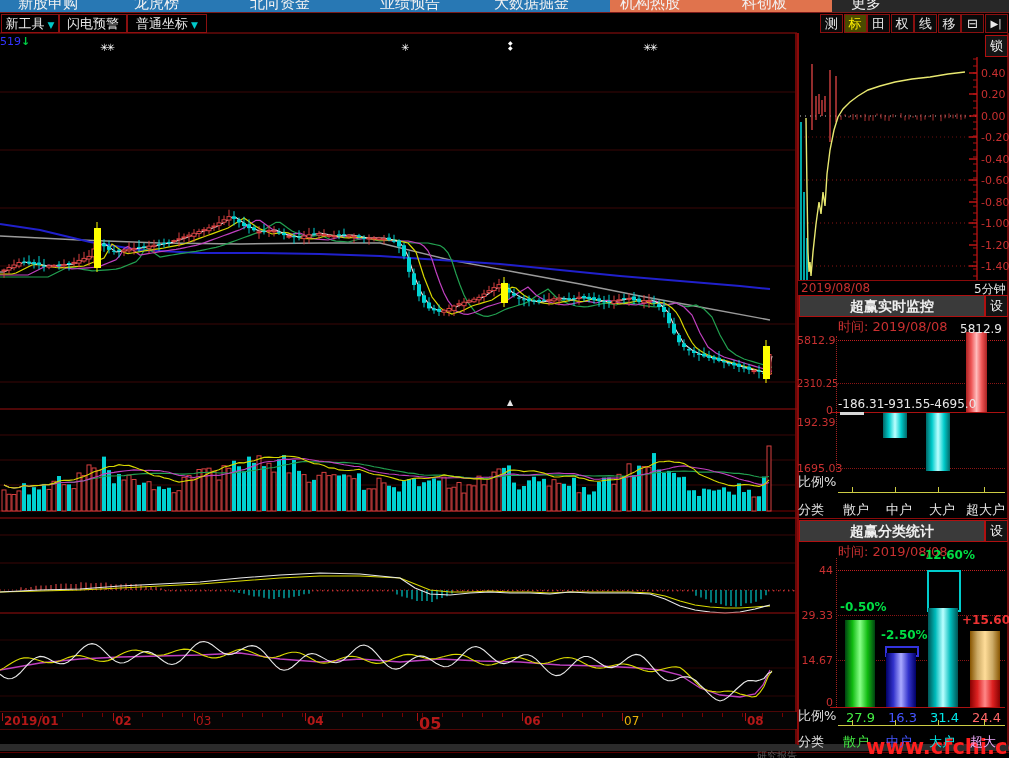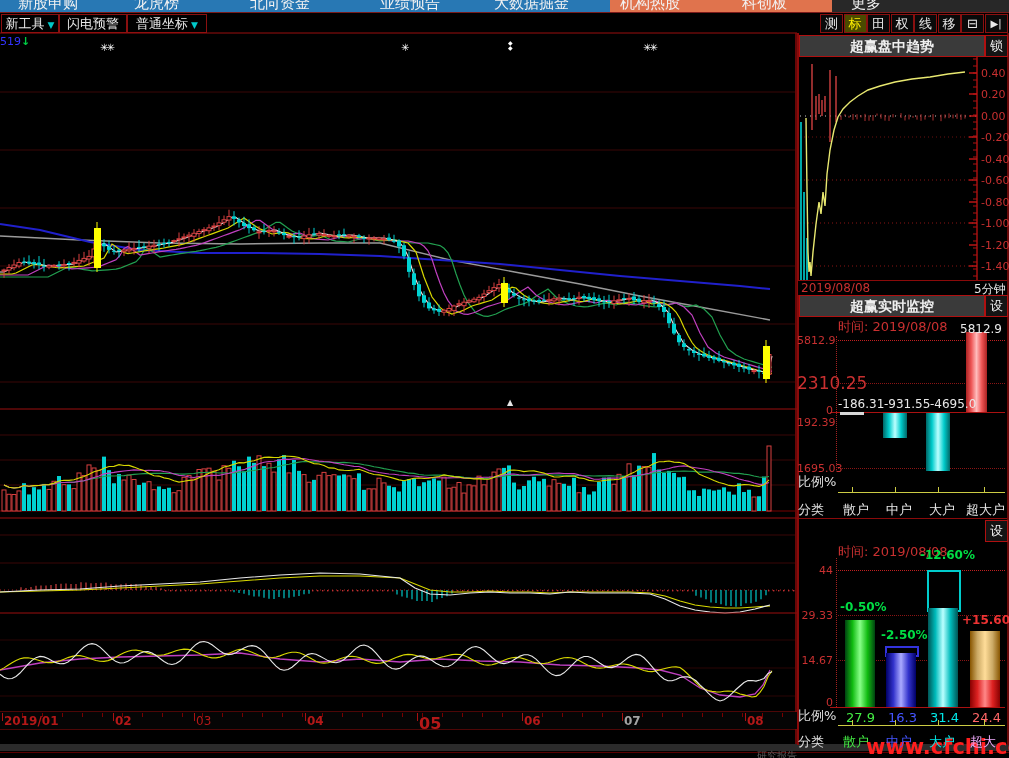--- a/index.html
+++ b/index.html
@@ -736,21 +736,20 @@
 
   <div class="abs" style="left:0;top:744px;width:1009px;height:7px;background:#2b2b2b;"></div>
   <div class="abs" style="left:0;top:752px;width:1009px;height:1px;background:#5a0000;"></div>
   <div class="abs nowrap" style="left:757px;top:749px;color:#5a5a5a;font-size:10px;">研究报告</div>
 
   <div class="abs" style="left:797px;top:33px;width:2px;height:712px;background:#8a0a0a;"></div>
   <div class="abs" style="left:1007px;top:33px;width:2px;height:712px;background:#6a0808;"></div>
   <div class="abs" style="left:799px;top:293px;width:208px;height:1px;background:#8a0a0a;"></div>
   <div class="abs" style="left:799px;top:518px;width:208px;height:1px;background:#8a0a0a;"></div>
 
-  <div class="hdr" style="left:799px;top:35px;width:184px;height:20px;">超赢盘中趋势</div>
   <div class="hdr-btn" style="left:985px;top:35px;">锁</div>
   <svg id="trend-svg" class="abs" style="left:798px;top:56px;" width="210" height="225" viewBox="798 56 210 225">
       <line x1="800" y1="137" x2="977" y2="137" stroke="#6a1010" stroke-width="1" stroke-dasharray="1,3"></line>
       <line x1="800" y1="180" x2="977" y2="180" stroke="#8a1515" stroke-width="1" stroke-dasharray="1,3"></line>
       <line x1="800" y1="223" x2="977" y2="223" stroke="#8a1515" stroke-width="1" stroke-dasharray="1,3"></line>
       <line x1="800" y1="266" x2="977" y2="266" stroke="#8a1515" stroke-width="1" stroke-dasharray="1,3"></line>
       <line x1="800" y1="116" x2="977" y2="116" stroke="#c8c8c8" stroke-width="1" stroke-dasharray="1,4"></line>
       <line x1="801" y1="122" x2="801" y2="282" stroke="#00d2d2" stroke-width="1.6"></line>
       <line x1="804" y1="192" x2="804" y2="282" stroke="#00d2d2" stroke-width="1.6"></line>
       <line x1="807" y1="238" x2="807" y2="282" stroke="#00d2d2" stroke-width="1.6"></line>
@@ -847,20 +846,21 @@
   <div class="hdr" style="left:799px;top:295px;width:184px;height:20px;">超赢实时监控</div>
   <div class="hdr-btn" style="left:985px;top:295px;">设</div>
   <div class="abs nowrap" style="left:838px;top:318px;font-size:13px;color:#c83030;">
     <span>时间:</span>
     <span>2019/08/08</span>
   </div>
   <div id="monitor-panel"></div>
   <div class="abs nowrap" style="left:798px;top:473px;color:#e0e0e0;font-size:13px;">比例%</div>
   <div class="abs nowrap" style="left:798px;top:501px;color:#e0e0e0;font-size:13px;">分类</div>
 
+  <div class="hdr" style="left:799px;top:520px;width:184px;height:20px;">超赢分类统计</div>
   <div class="hdr-btn" style="left:985px;top:520px;">设</div>
   <div class="abs nowrap" style="left:838px;top:543px;font-size:13px;color:#c83030;">
     <span>时间:</span>
     <span>2019/08/08</span>
   </div>
   <div id="stats-panel"></div>
   <div class="abs nowrap" style="left:798px;top:707px;color:#e0e0e0;font-size:13px;">比例%</div>
   <div class="abs nowrap" style="left:798px;top:733px;color:#e0e0e0;font-size:13px;">分类</div>
 
   <div id="watermark">www.cfchi.com</div>
@@ -916,42 +916,42 @@
       <div class="abs" style="left: 115px; top: 2px; color: rgb(180, 24, 24); font-size: 12px; white-space: nowrap; font-weight: bold;">02</div>
       <div class="abs" style="left: 194px; top: 1px; width: 1px; height: 8px; background: rgb(170, 17, 17);"></div>
       <div class="abs" style="left: 196px; top: 2px; color: rgb(180, 24, 24); font-size: 12px; white-space: nowrap; font-weight: normal;">03</div>
       <div class="abs" style="left: 305px; top: 1px; width: 1px; height: 8px; background: rgb(170, 17, 17);"></div>
       <div class="abs" style="left: 307px; top: 2px; color: rgb(180, 24, 24); font-size: 12px; white-space: nowrap; font-weight: bold;">04</div>
       <div class="abs" style="left: 417px; top: 1px; width: 1px; height: 8px; background: rgb(170, 17, 17);"></div>
       <div class="abs" style="left: 419px; top: 2px; color: rgb(180, 24, 24); font-size: 16px; white-space: nowrap; font-weight: bold;">05</div>
       <div class="abs" style="left: 522px; top: 1px; width: 1px; height: 8px; background: rgb(170, 17, 17);"></div>
       <div class="abs" style="left: 524px; top: 2px; color: rgb(180, 24, 24); font-size: 12px; white-space: nowrap; font-weight: bold;">06</div>
       <div class="abs" style="left: 622px; top: 1px; width: 1px; height: 8px; background: rgb(170, 17, 17);"></div>
-      <div class="abs" style="left: 624px; top: 2px; color: #a3a3a3; font-size: 12px; white-space: nowrap; font-weight: bold;">07</div>
+      <div class="abs" style="left: 624px; top: 2px; color: #eab308; font-size: 12px; white-space: nowrap; font-weight: normal;">07</div>
       <div class="abs" style="left: 745px; top: 1px; width: 1px; height: 8px; background: rgb(170, 17, 17);"></div>
       <div class="abs" style="left: 747px; top: 2px; color: rgb(180, 24, 24); font-size: 12px; white-space: nowrap; font-weight: bold;">08</div>
     </div>
     <div class="abs" style="left: 981px; top: 73px; color: rgb(200, 48, 48); font-size: 11px; white-space: nowrap; transform: translateY(-50%);">0.40</div>
     <div class="abs" style="left: 981px; top: 94px; color: rgb(200, 48, 48); font-size: 11px; white-space: nowrap; transform: translateY(-50%);">0.20</div>
     <div class="abs" style="left: 981px; top: 116px; color: rgb(200, 48, 48); font-size: 11px; white-space: nowrap; transform: translateY(-50%);">0.00</div>
     <div class="abs" style="left: 981px; top: 137px; color: rgb(200, 48, 48); font-size: 11px; white-space: nowrap; transform: translateY(-50%);">-0.20</div>
     <div class="abs" style="left: 981px; top: 159px; color: rgb(200, 48, 48); font-size: 11px; white-space: nowrap; transform: translateY(-50%);">-0.40</div>
     <div class="abs" style="left: 981px; top: 180px; color: rgb(200, 48, 48); font-size: 11px; white-space: nowrap; transform: translateY(-50%);">-0.60</div>
     <div class="abs" style="left: 981px; top: 202px; color: rgb(200, 48, 48); font-size: 11px; white-space: nowrap; transform: translateY(-50%);">-0.80</div>
     <div class="abs" style="left: 981px; top: 223px; color: rgb(200, 48, 48); font-size: 11px; white-space: nowrap; transform: translateY(-50%); text-align: right;">-1.00</div>
     <div class="abs" style="left: 981px; top: 245px; color: rgb(200, 48, 48); font-size: 11px; white-space: nowrap; transform: translateY(-50%);">-1.20</div>
     <div class="abs" style="left: 981px; top: 266px; color: rgb(200, 48, 48); font-size: 11px; white-space: nowrap; transform: translateY(-50%);">-1.40</div>
     <div class="abs" style="left: 0px; top: 0px;">
       <div class="abs dotline" style="left: 838px; top: 340px; width: 167px; border-top-color: rgb(192, 32, 32);"></div>
       <div class="abs dotline" style="left: 838px; top: 383px; width: 167px; border-top-color: rgb(138, 21, 21);"></div>
       <div class="abs dotline" style="left: 838px; top: 468px; width: 167px; border-top-color: rgb(138, 21, 21);"></div>
       <div class="abs dotvert" style="left: 836px; top: 336px; height: 134px;"></div>
       <div class="abs" style="left: 830px; top: 412px; width: 175px; height: 1px; background: rgb(170, 17, 17);"></div>
       <div class="abs" style="left: 797px; top: 340px; color: rgb(200, 48, 48); font-size: 11px; white-space: nowrap; width: 36px; text-align: right; transform: translateY(-50%);">5812.9</div>
-      <div class="abs" style="left: 797px; top: 383px; color: rgb(200, 48, 48); font-size: 17px; white-space: nowrap; width: 36px; text-align: right; transform: translateY(-50%);">2310.25</div>
+      <div class="abs" style="left: 797px; top: 383px; color: rgb(200, 48, 48); font-size: 10px; white-space: nowrap; width: 36px; text-align: right; transform: translateY(-50%);">2310.25</div>
       <div class="abs" style="left: 797px; top: 410px; color: rgb(200, 48, 48); font-size: 11px; white-space: nowrap; width: 36px; text-align: right; transform: translateY(-50%);">0</div>
       <div class="abs" style="left: 797px; top: 422px; color: rgb(200, 48, 48); font-size: 11px; white-space: nowrap; width: 36px; text-align: right; transform: translateY(-50%);">192.39</div>
       <div class="abs" style="left: 797px; top: 468px; color: rgb(200, 48, 48); font-size: 11px; white-space: nowrap; width: 36px; text-align: left; transform: translateY(-50%);">1695.03</div>
       <div class="abs bar" style="left: 840px; width: 24px; top: 412px; height: 3px; background: rgb(216, 216, 216);"></div>
       <div class="abs bar" style="left: 883px; width: 24px; top: 413px; height: 25px; background: linear-gradient(90deg, rgb(0, 102, 102), rgb(0, 204, 204) 25%, rgb(187, 255, 255) 50%, rgb(0, 204, 204) 75%, rgb(0, 102, 102));"></div>
       <div class="abs bar" style="left: 926px; width: 24px; top: 413px; height: 58px; background: linear-gradient(90deg, rgb(0, 102, 102), rgb(0, 204, 204) 25%, rgb(187, 255, 255) 50%, rgb(0, 204, 204) 75%, rgb(0, 102, 102));"></div>
       <div class="abs bar" style="left: 966px; width: 21px; top: 332px; height: 80px; background: linear-gradient(90deg, rgb(170, 34, 34), rgb(238, 85, 85) 25%, rgb(255, 187, 187) 50%, rgb(238, 85, 85) 75%, rgb(170, 34, 34));"></div>
       <div class="abs" style="left: 838px; top: 397px; color: rgb(232, 232, 232); font-size: 12px; white-space: nowrap;">-186.31</div>
       <div class="abs" style="left: 884px; top: 397px; color: rgb(232, 232, 232); font-size: 12px; white-space: nowrap;">-931.55</div>
       <div class="abs" style="left: 930px; top: 397px; color: rgb(232, 232, 232); font-size: 12px; white-space: nowrap;">-4695.0</div>

